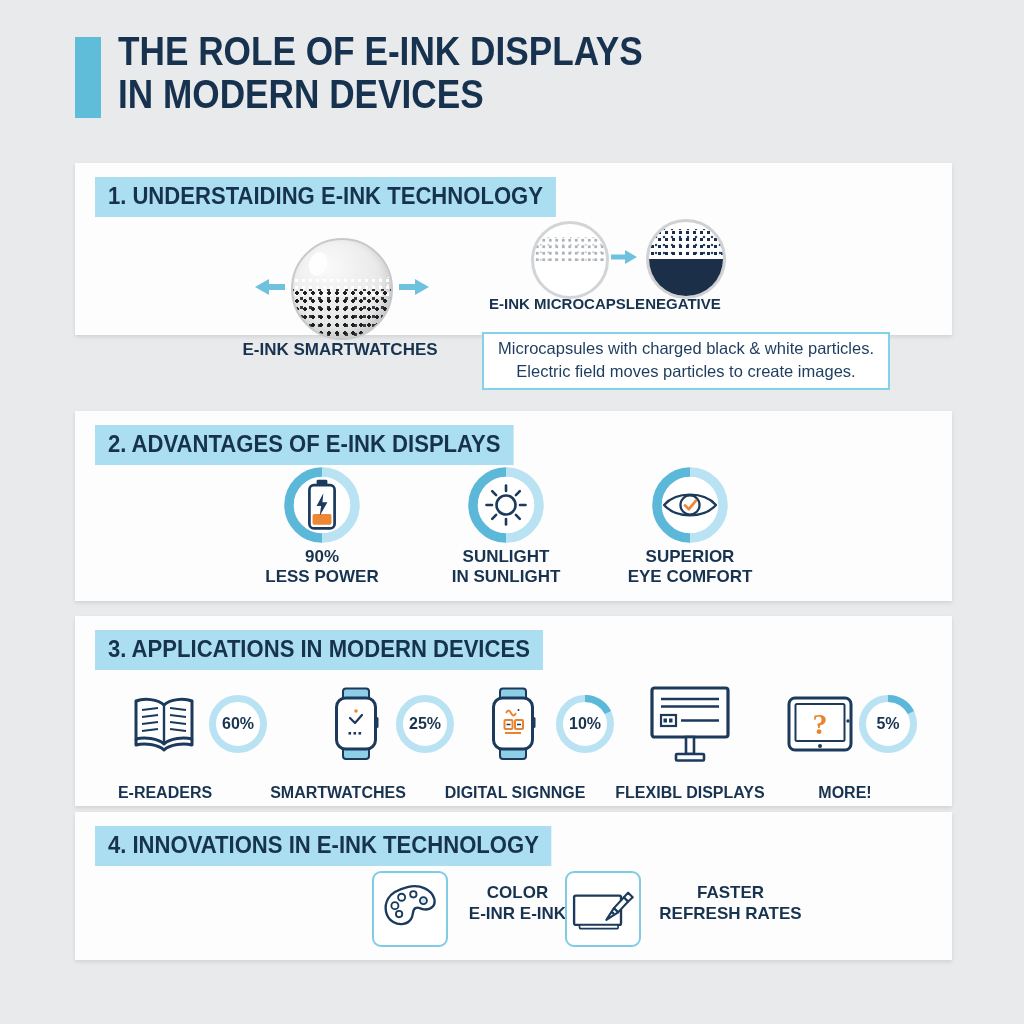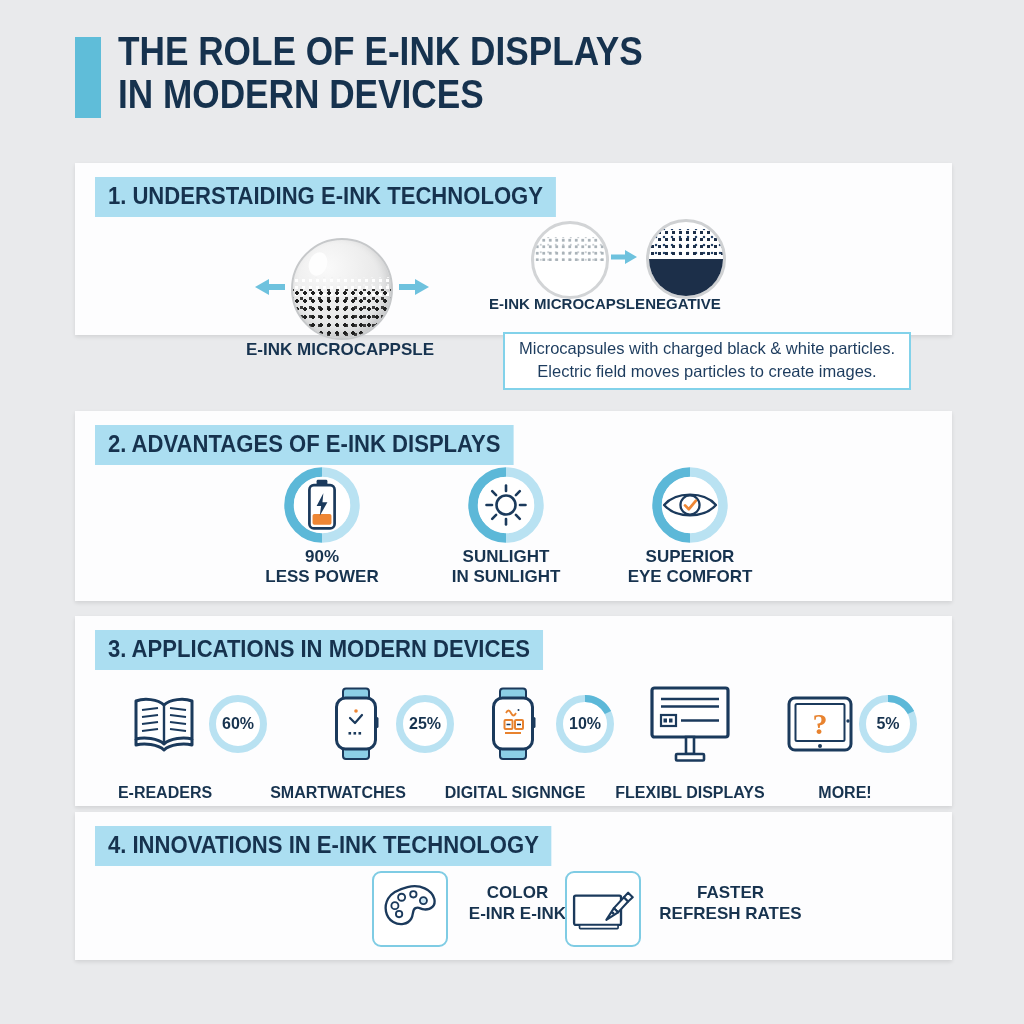--- a/index.html
+++ b/index.html
@@ -38,21 +38,21 @@
              background-size:6.5px 6.5px,7.5px 7.5px;background-position:0 0,3px 4px;}
   .dots-navy{background-image:radial-gradient(circle,#1c2f49 1.7px,rgba(0,0,0,0) 1.9px),
              radial-gradient(circle,#28456a 1.4px,rgba(0,0,0,0) 1.6px);
              background-size:7px 7px,8px 8px;background-position:0 0,3px 4px;}
   .gloss{position:absolute;left:16px;top:12px;width:18px;height:24px;border-radius:50%;
          background:rgba(255,255,255,.85);transform:rotate(18deg);}
   .sphere-a{left:456px;top:58px;width:72px;height:72px;border:3px solid #d2d4d6;background:#ffffff;}
   .sphere-b{left:571px;top:56px;width:74px;height:74px;border:3px solid #cfd1d3;background:#ffffff;}
   .half-dark{position:absolute;left:0;right:0;top:50%;bottom:0;background:#1c2f49;}
   .arrow{position:absolute;}
-  .desc-box{position:absolute;left:428px;top:169px;width:404px;height:51px;background:#ffffff;
+  .desc-box{position:absolute;left:407px;top:169px;width:404px;height:51px;background:#ffffff;
             border:2px solid #82d2ea;color:#1d3c5e;font-size:16.5px;line-height:23px;
             text-align:center;padding-top:3px;box-sizing:content-box;}
   
   .ring2{position:absolute;width:80px;height:80px;}
   .ring2 .icn{position:absolute;left:0;top:0;width:80px;height:80px;display:flex;
               align-items:center;justify-content:center;}
   .adv-lbl{width:190px;top:136px;font-size:17px;line-height:20px;}
   
   .app-icn{position:absolute;}
   .ring3{position:absolute;width:62px;height:62px;}
@@ -82,21 +82,21 @@
       <path d="M32 7 H16 V2 L2 10 L16 18 V13 H32 Z" fill="#6ec2de"></path>
     </svg>
     <div class="sphere sphere-big">
       <div class="band dots-white" style="top:38%;height:20%"></div>
       <div class="band dots-black" style="top:50%;height:50%"></div>
       <div class="gloss"></div>
     </div>
     <svg class="arrow" style="left:324px;top:114px" width="32" height="20" viewBox="0 0 32 20">
       <path d="M0 7 H16 V2 L30 10 L16 18 V13 H0 Z" fill="#6ec2de"></path>
     </svg>
-    <div class="lbl" style="left:145px;top:177px;width:240px;font-size:17px">E-INK MICROCAPPSLE</div>
+    <div class="lbl" style="left:145px;top:177px;width:240px;font-size:17px">E-INK SMARTWATCHES</div>
 
     <div class="sphere sphere-a">
       <div class="band dots-gray" style="top:18%;height:34%"></div>
     </div>
     <svg class="arrow" style="left:536px;top:85px" width="28" height="18" viewBox="0 0 28 18">
       <path d="M0 6.5 H14 V2 L26 9 L14 16 V11.5 H0 Z" fill="#6ec2de"></path>
     </svg>
     <div class="sphere sphere-b">
       <div class="band dots-navy" style="top:10%;height:42%"></div>
       <div class="half-dark"></div>

